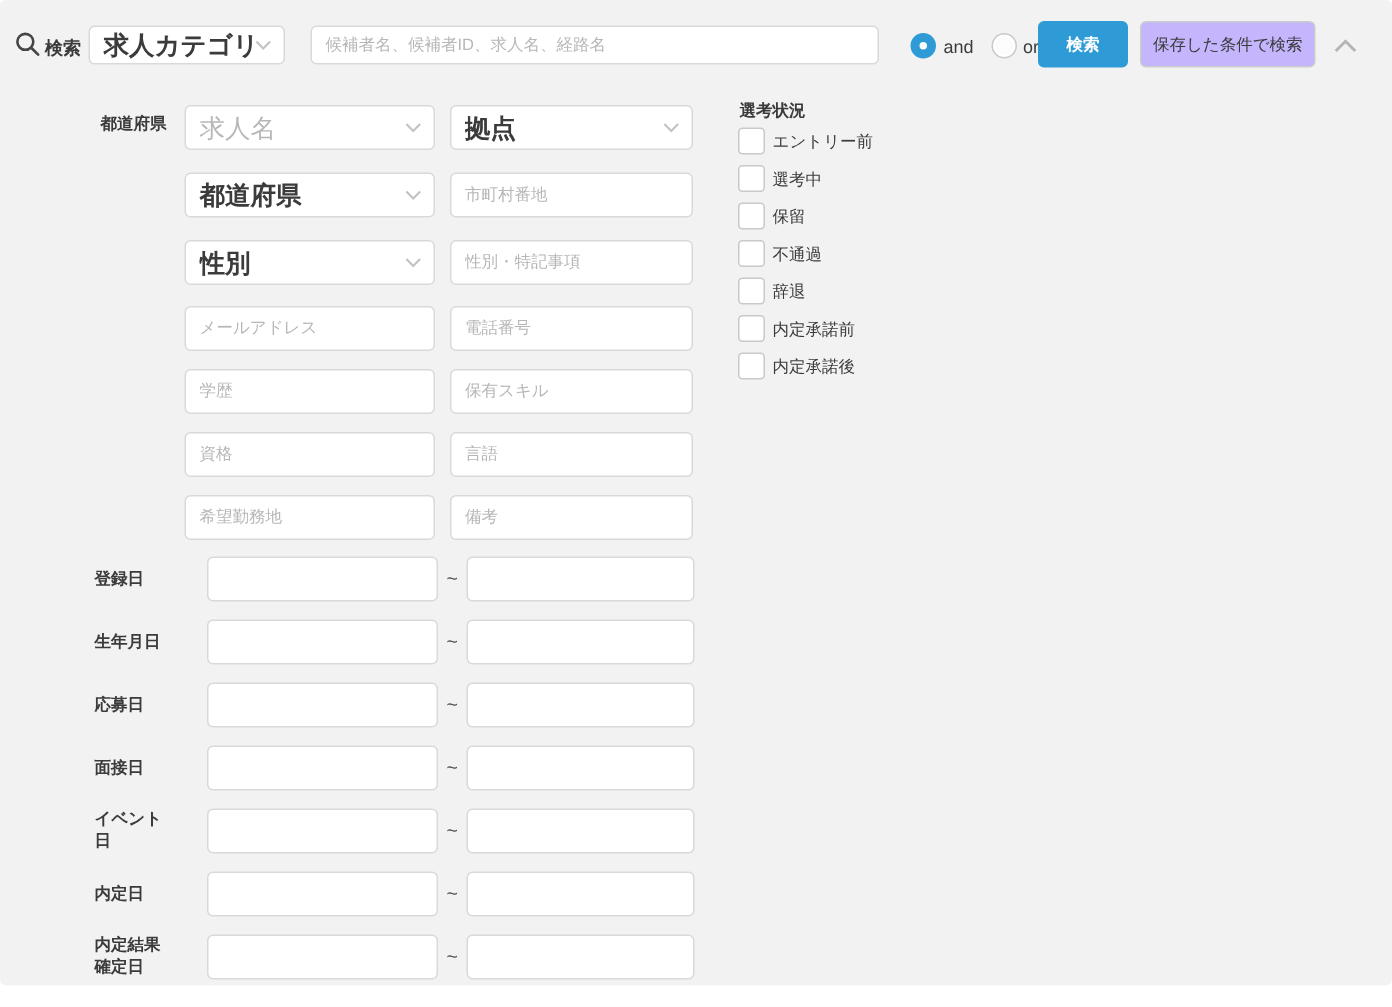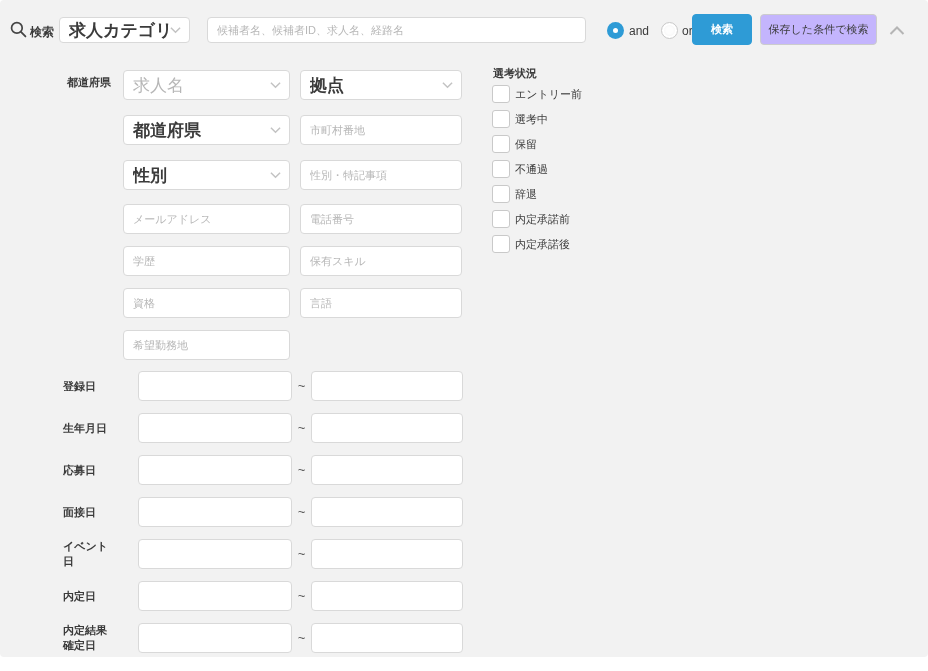--- a/index.html
+++ b/index.html
@@ -120,20 +120,21 @@
     <input class="tbox col-a" style="top: 204px;" type="text" placeholder="メールアドレス">
     <input class="tbox col-b" style="top: 204px;" type="text" placeholder="電話番号">
 
     <input class="tbox col-a" style="top: 246px;" type="text" placeholder="学歴">
     <input class="tbox col-a" style="top: 288px;" type="text" placeholder="資格">
 
     <input class="tbox col-b" style="top: 246px;" type="text" placeholder="保有スキル">
     <input class="tbox col-b" style="top: 288px;" type="text" placeholder="言語">
 
     <input class="tbox col-a" style="top: 330px;" type="text" placeholder="希望勤務地">
+    <input class="tbox col-b" style="top: 330px;" type="text" placeholder="備考">
 
     <span class="date-label" style="top:371px">登録日</span>
     <input class="tbox date-a" style="top: 371px;" type="text">
     <span class="tilde" style="top:378px">~</span>
     <input class="tbox date-b" style="top: 371px;" type="text">
 
     <span class="date-label" style="top:413px">生年月日</span>
     <input class="tbox date-a" style="top: 413px;" type="text">
     <span class="tilde" style="top:420px">~</span>
     <input class="tbox date-b" style="top: 413px;" type="text">

